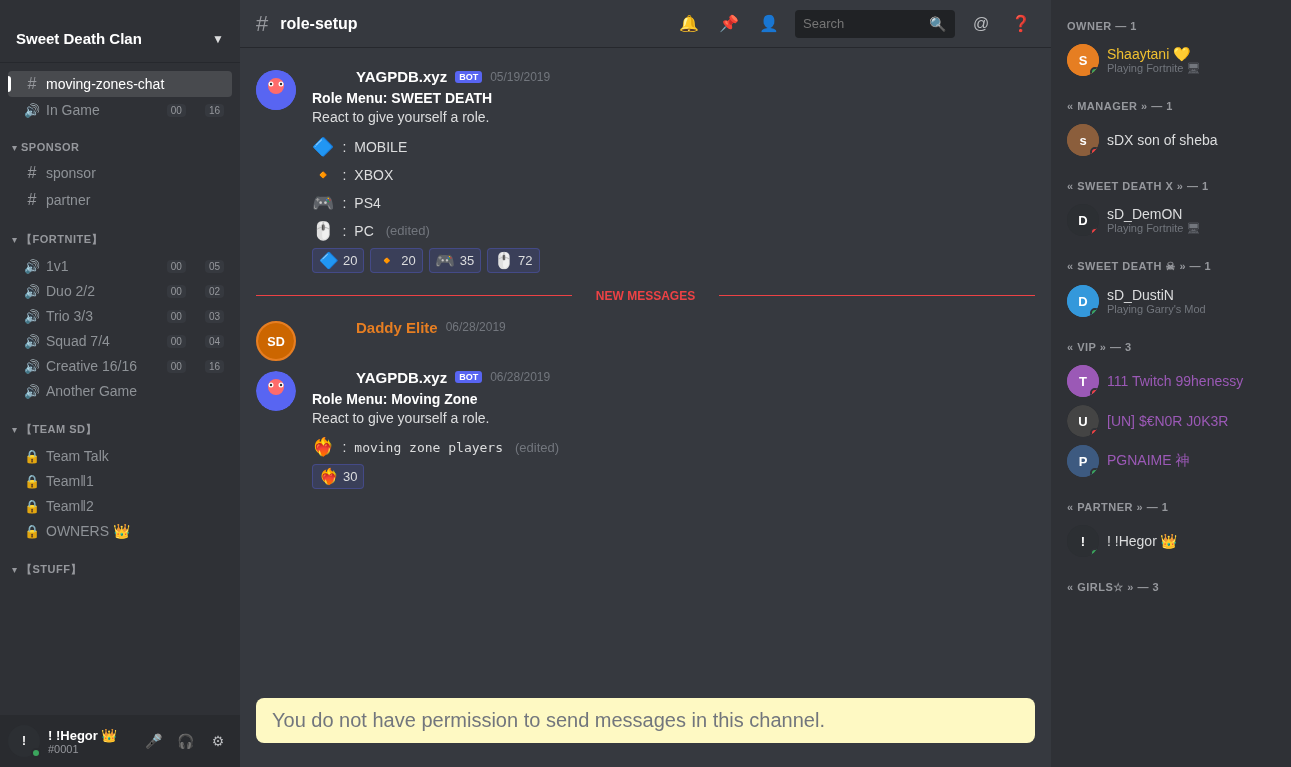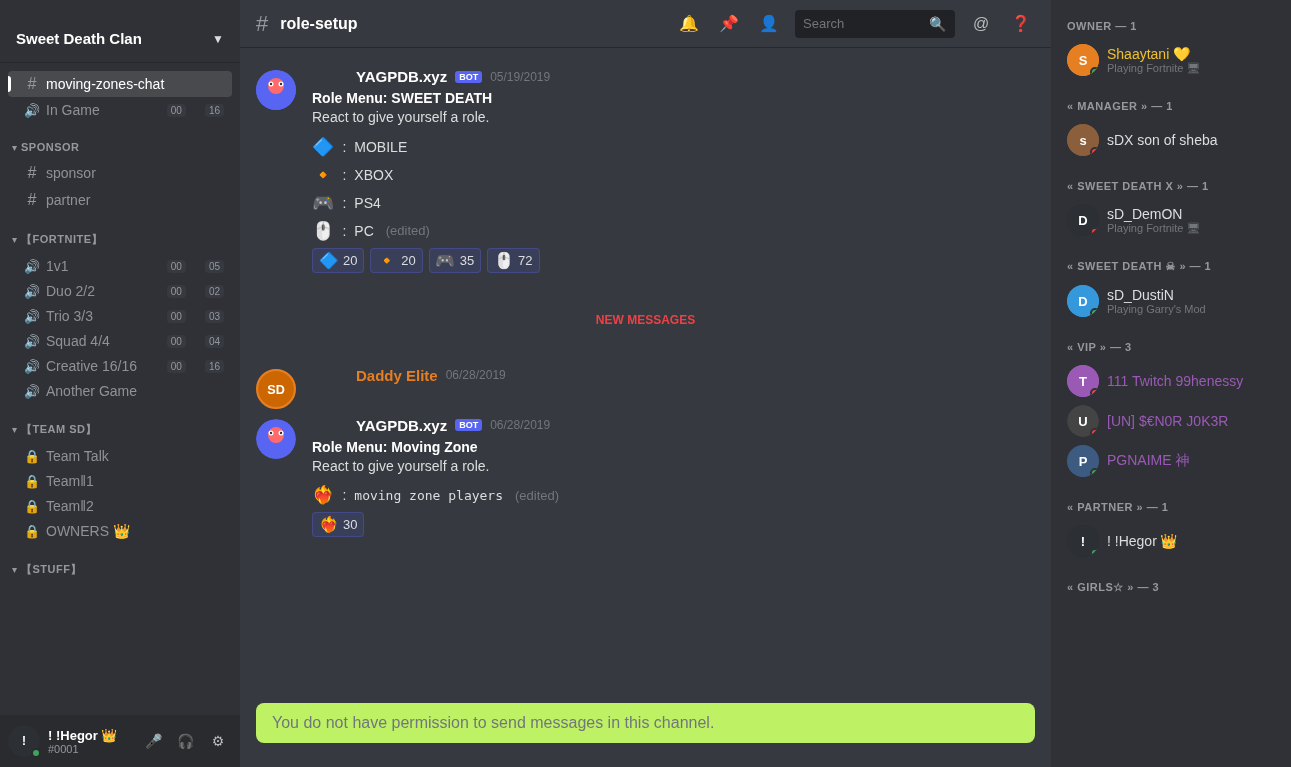--- a/index.html
+++ b/index.html
@@ -72,26 +72,26 @@
     .role-line { display: flex; align-items: center; gap: 8px; margin: 6px 0; font-size: 14px; color: #dcddde; }
     .role-emoji { font-size: 18px; }
     .role-label { font-size: 14px; }
     .edited-tag { color: #72767d; font-size: 13px; margin-left: 4px; }
 
     .reactions-row { display: flex; gap: 6px; margin-top: 6px; flex-wrap: wrap; }
     .reaction { display: flex; align-items: center; gap: 4px; background: rgba(88,101,242,0.15); border: 1px solid rgba(88,101,242,0.3); border-radius: 4px; padding: 2px 6px; cursor: pointer; }
     .reaction-emoji { font-size: 16px; }
     .reaction-count { color: #dcddde; font-size: 13px; font-weight: 500; }
 
-    .new-messages-divider { display: flex; align-items: center; gap: 24px; margin: 12px 16px; flex-direction: column; }
+    .new-messages-divider { display: flex; align-items: center; gap: 24px; margin: 12px 16px; }
     .divider-line { flex: 1; height: 1px; background: #ed4245; }
     .divider-text { color: #ed4245; font-size: 12px; font-weight: 600; white-space: nowrap; }
 
     .message-input-area { padding: 0 16px 24px; flex-shrink: 0; }
-    .message-input { background: #bef264; border-radius: 8px; padding: 11px 16px; color: #72767d; font-size: 16px; }
+    .message-input { background: #fef9c3; border-radius: 8px; padding: 11px 16px; color: #72767d; font-size: 20px; }
 
     
     .members-sidebar { width: 240px; background: #2f3136; overflow-y: auto; padding: 16px 8px; flex-shrink: 0; }
     .members-sidebar::-webkit-scrollbar { width: 4px; }
     .members-sidebar::-webkit-scrollbar-thumb { background: #202225; border-radius: 2px; }
 
     .member-category { margin-bottom: 16px; }
     .member-category-name { color: #96989d; font-size: 11px; font-weight: 700; text-transform: uppercase; letter-spacing: 0.5px; padding: 4px 8px; margin-bottom: 4px; }
     .member-item { display: flex; align-items: center; gap: 8px; padding: 4px 8px; border-radius: 4px; cursor: pointer; }
     .member-avatar { width: 32px; height: 32px; border-radius: 50%; flex-shrink: 0; position: relative; display: flex; align-items: center; justify-content: center; font-size: 12px; font-weight: 700; overflow: hidden; }
@@ -175,21 +175,21 @@
         <div class="channel-item">
           <span class="channel-icon" style="font-size:13px;">🔊</span>
           <span class="channel-name">Trio 3/3</span>
           <div class="channel-counts">
             <span class="count-box">00</span>
             <span class="count-box">03</span>
           </div>
         </div>
         <div class="channel-item">
           <span class="channel-icon" style="font-size:13px;">🔊</span>
-          <span class="channel-name">Squad 4/4</span>
+          <span class="channel-name">Squad 7/4</span>
           <div class="channel-counts">
             <span class="count-box">00</span>
             <span class="count-box">04</span>
           </div>
         </div>
         <div class="channel-item">
           <span class="channel-icon" style="font-size:13px;">🔊</span>
           <span class="channel-name">Creative 16/16</span>
           <div class="channel-counts">
             <span class="count-box">00</span>

